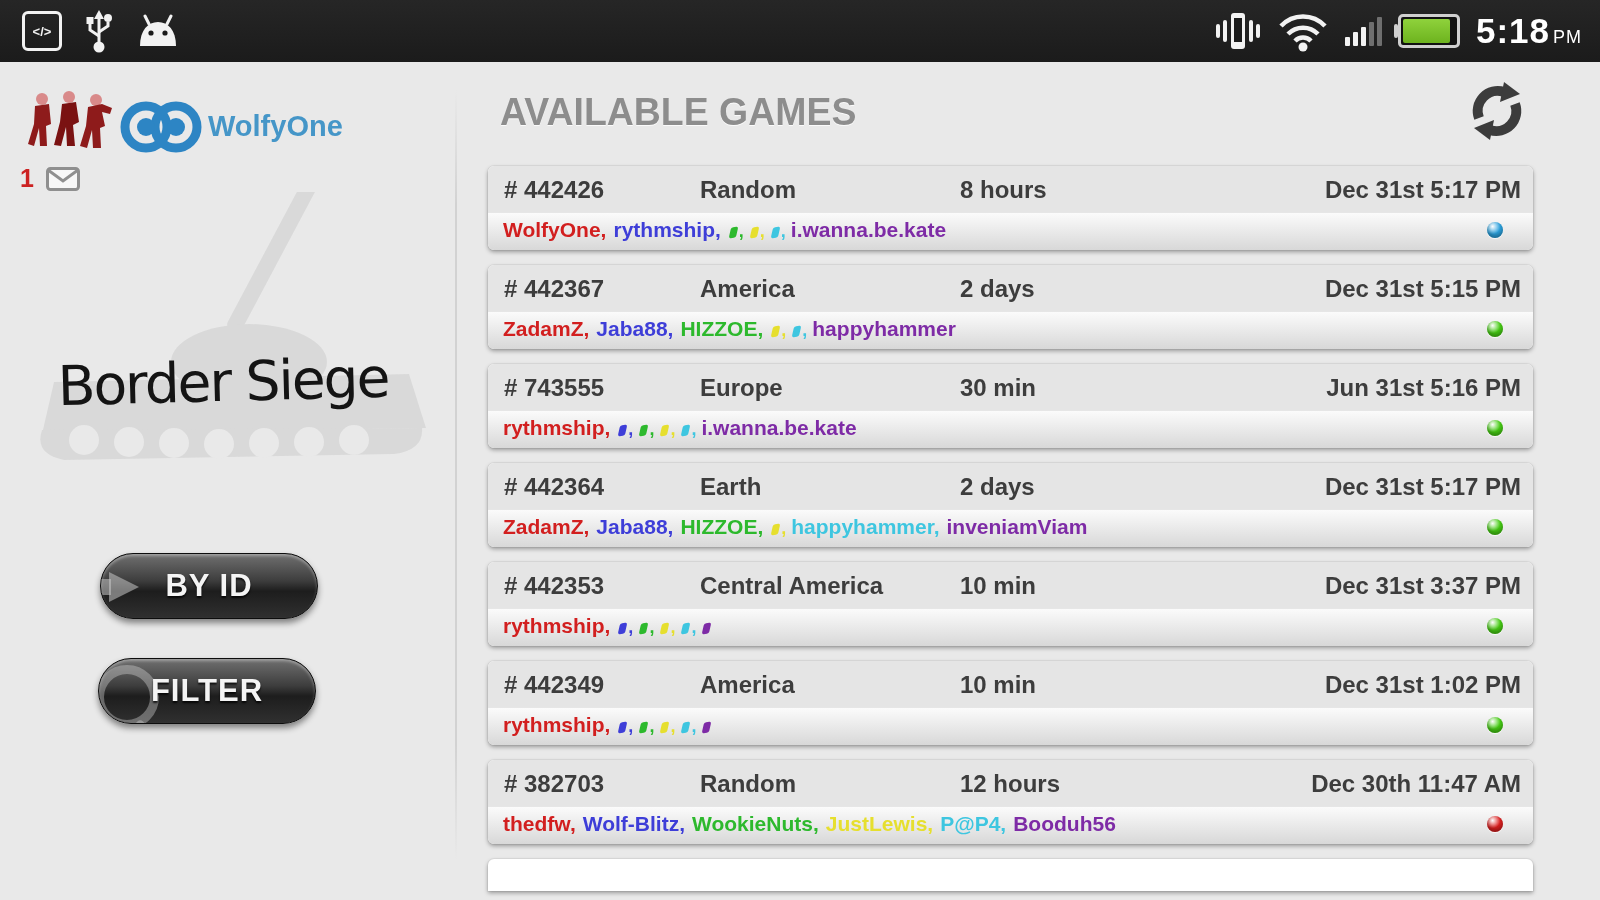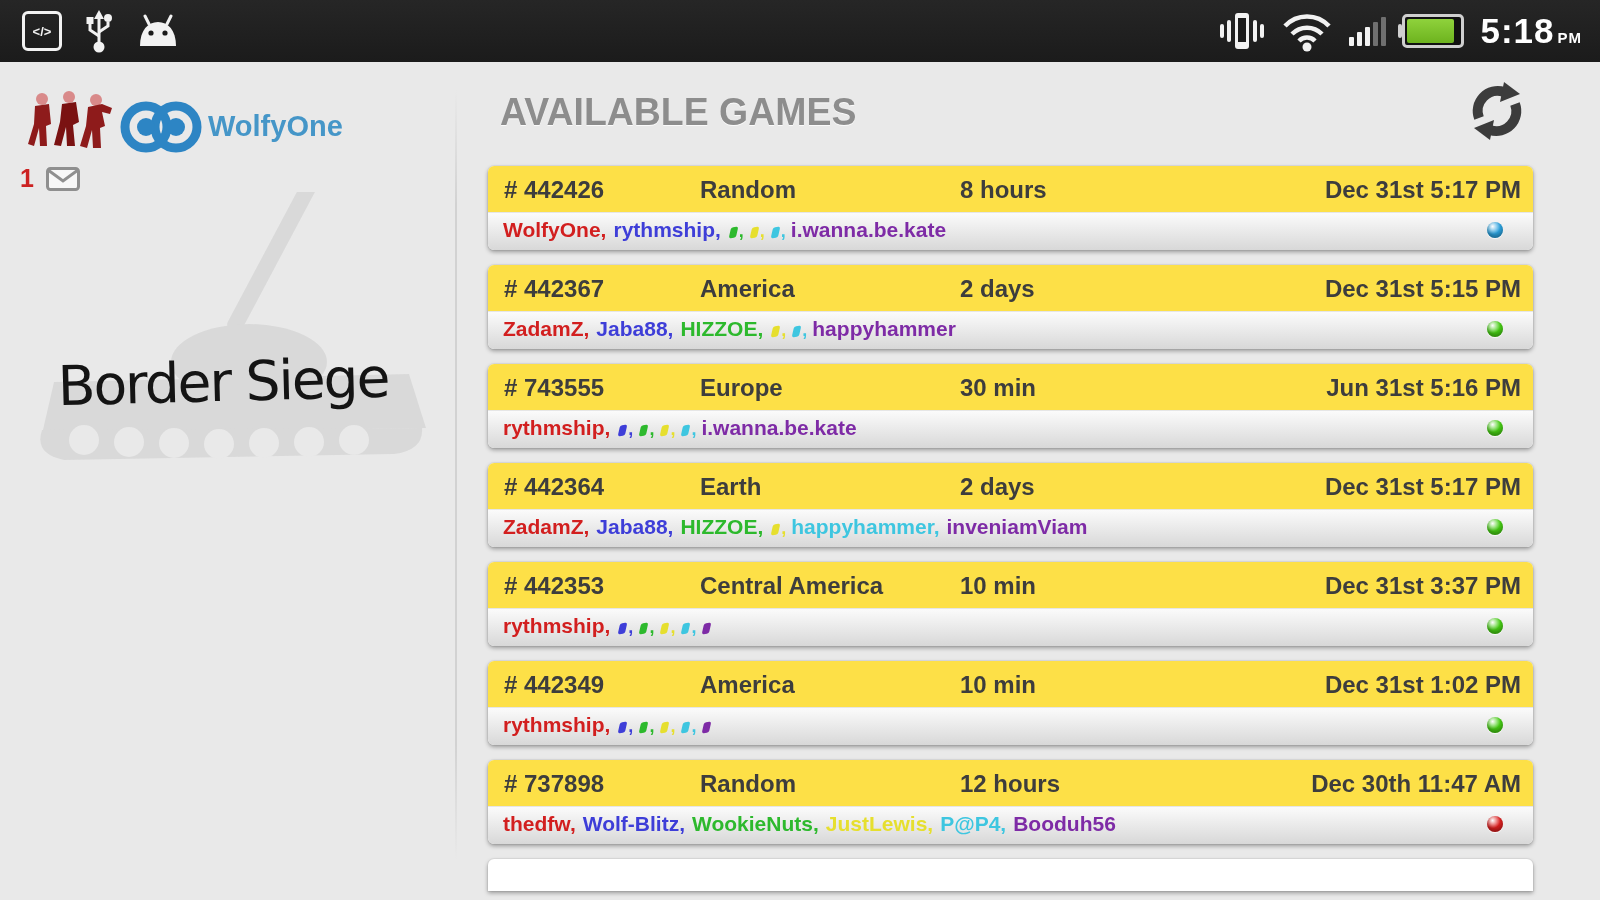--- a/index.html
+++ b/index.html
@@ -13,21 +13,21 @@
   .sb-left{position:absolute;left:22px;top:0;height:62px;display:flex;align-items:center;gap:22px;}
   .sb-right{position:absolute;right:18px;top:0;height:62px;display:flex;align-items:center;gap:16px;}
   .sb-debug{width:34px;height:34px;border:3px solid #f2f2f2;border-radius:6px;
     color:#f2f2f2;font-weight:bold;font-size:13px;display:flex;align-items:center;justify-content:center;}
   .sb-bars{display:flex;align-items:flex-end;gap:3px;height:30px;}
   .sb-bars i{display:block;width:5px;border-radius:1px;}
   .battery{position:relative;width:56px;height:28px;border:3px solid #cfcfcf;border-radius:5px;background:#111;}
   .battery .nub{position:absolute;left:-7px;top:7px;width:4px;height:14px;background:#cfcfcf;border-radius:2px;}
   .battery .fill{position:absolute;left:2px;top:2px;bottom:2px;right:7px;background:linear-gradient(#8fd23c,#6db31e);border-radius:2px;}
   .sb-time{color:#fff;font-size:35px;font-weight:bold;letter-spacing:1px;}
-  .sb-time small{font-size:15px;font-weight:bold;margin-left:3px;}
+  .sb-time small{font-size:18px;font-weight:normal;margin-left:3px;}
 
   
   .sidebar{position:absolute;left:0;top:62px;width:455px;bottom:0;}
   .v-divider{position:absolute;left:455px;top:90px;bottom:40px;width:2px;
      background:linear-gradient(rgba(0,0,0,0),#d2d2d2 15%,#d2d2d2 85%,rgba(0,0,0,0));}
   .soldiers{position:absolute;left:26px;top:28px;}
   .wolfy-logo{position:absolute;left:120px;top:36px;}
   .user-name{position:absolute;left:208px;top:48px;font-size:29px;font-weight:bold;color:#4596c8;}
   .mail-count{position:absolute;left:20px;top:102px;font-size:25px;font-weight:bold;color:#cc2222;}
   .envelope{position:absolute;left:46px;top:105px;}
@@ -56,21 +56,21 @@
   
   .main{position:absolute;left:455px;top:62px;right:0;bottom:0;border-radius:21px;}
   .page-title{position:absolute;left:45px;top:28px;font-size:39px;font-weight:bold;color:#8d8d8d;
      letter-spacing:0;text-shadow:0 1px 0 rgba(255,255,255,.8);transform:scaleX(.96);transform-origin:left;}
   .refresh-btn{position:absolute;right:72px;top:18px;width:62px;height:62px;cursor:pointer;}
   .games-list{position:absolute;left:0;top:104px;right:0;bottom:0;}
   .game-row{position:relative;width:1045px;height:84px;margin:0 0 15px 33px;border-radius:6px;
      background:#fff;overflow:hidden;cursor:pointer;
      box-shadow:0 2px 4px rgba(0,0,0,.35), 0 0 0 1px rgba(0,0,0,.04);}
   .game-row.partial{height:32px;margin-bottom:0;border-radius:6px 6px 0 0;}
-  .row-top{position:absolute;top:0;left:0;right:0;height:46px;background:#fde047;}
+  .row-top{position:absolute;top:0;left:0;right:0;height:46px;background:#e5e5e5;}
   .row-top span{position:absolute;top:10px;font-size:24px;font-weight:bold;color:#3d3d3d;white-space:nowrap;}
   .g-id{left:16px;}
   .g-map{left:212px;}
   .g-turn{left:472px;}
   .g-date{right:12px;}
   .row-bottom{position:absolute;top:46px;left:0;right:0;bottom:0;
      background:linear-gradient(#fbfbfb,#d8d8d8);border-top:1px solid #e6e6e6;
      padding:5px 0 0 15px;box-sizing:border-box;white-space:nowrap;}
   .player{font-size:21px;font-weight:bold;margin-right:7px;}
   .pmark{display:inline-block;width:7px;height:11px;border-radius:2px;
@@ -176,20 +176,28 @@
           <circle cx="105" cy="250" r="15"></circle>
           <circle cx="150" cy="251" r="15"></circle>
         <circle cx="195" cy="252" r="15"></circle>
           <circle cx="240" cy="251" r="15"></circle>
           <circle cx="285" cy="250" r="15"></circle>
         <circle cx="330" cy="248" r="15"></circle>
       </g>
     </svg>
     <div class="logo-title">Border Siege</div>
 
+    <div class="pill-btn btn-byid">
+      <span class="arrow-ico"></span>
+      <span class="lbl">BY ID</span>
+    </div>
+    <div class="pill-btn btn-filter">
+      <span class="mag-ico"></span>
+      <span class="lbl">FILTER</span>
+    </div>
   </div>
 
   <div class="v-divider"></div>
 
   <div class="main">
     <div class="page-title">AVAILABLE GAMES</div>
     <svg class="refresh-btn" viewBox="0 0 62 62">
       <g fill="none" stroke="#3c3c3c" stroke-width="10">
         <path d="M13 38 A20 20 0 0 1 38 12"></path>
         <path d="M49 24 A20 20 0 0 1 24 50"></path>
@@ -265,21 +273,21 @@
       <span class="g-turn">10 min</span>
       <span class="g-date">Dec 31st 1:02 PM</span>
     </div>
     <div class="row-bottom">
       <span class="g-players"><span class="player" style="color: rgb(210, 31, 31);">rythmship,</span><span class="pmark" style="background: rgb(62, 62, 216);"></span><span class="pcomma" style="color: rgb(62, 62, 216);">,</span><span class="pmark" style="background: rgb(45, 185, 45);"></span><span class="pcomma" style="color: rgb(45, 185, 45);">,</span><span class="pmark" style="background: rgb(230, 223, 46);"></span><span class="pcomma" style="color: rgb(230, 223, 46);">,</span><span class="pmark" style="background: rgb(62, 198, 224);"></span><span class="pcomma" style="color: rgb(62, 198, 224);">,</span><span class="pmark" style="background: rgb(126, 43, 166);"></span></span>
       <span class="status-dot" style="background: radial-gradient(circle at 35% 28%, rgba(255, 255, 255, 0.9) 0%, rgb(71, 207, 20) 50%);"></span>
     </div>
   </div>
         <div class="game-row">
     <div class="row-top">
-      <span class="g-id"># 737898</span>
+      <span class="g-id"># 382703</span>
       <span class="g-map">Random</span>
       <span class="g-turn">12 hours</span>
       <span class="g-date">Dec 30th 11:47 AM</span>
     </div>
     <div class="row-bottom">
       <span class="g-players"><span class="player" style="color: rgb(210, 31, 31);">thedfw,</span><span class="player" style="color: rgb(62, 62, 216);">Wolf-Blitz,</span><span class="player" style="color: rgb(45, 185, 45);">WookieNuts,</span><span class="player" style="color: rgb(230, 223, 46);">JustLewis,</span><span class="player" style="color: rgb(62, 198, 224);">P@P4,</span><span class="player" style="color: rgb(126, 43, 166);">Booduh56</span></span>
       <span class="status-dot" style="background: radial-gradient(circle at 35% 28%, rgba(255, 255, 255, 0.9) 0%, rgb(222, 32, 32) 50%);"></span>
     </div>
   </div>
         <div class="game-row partial"></div>

